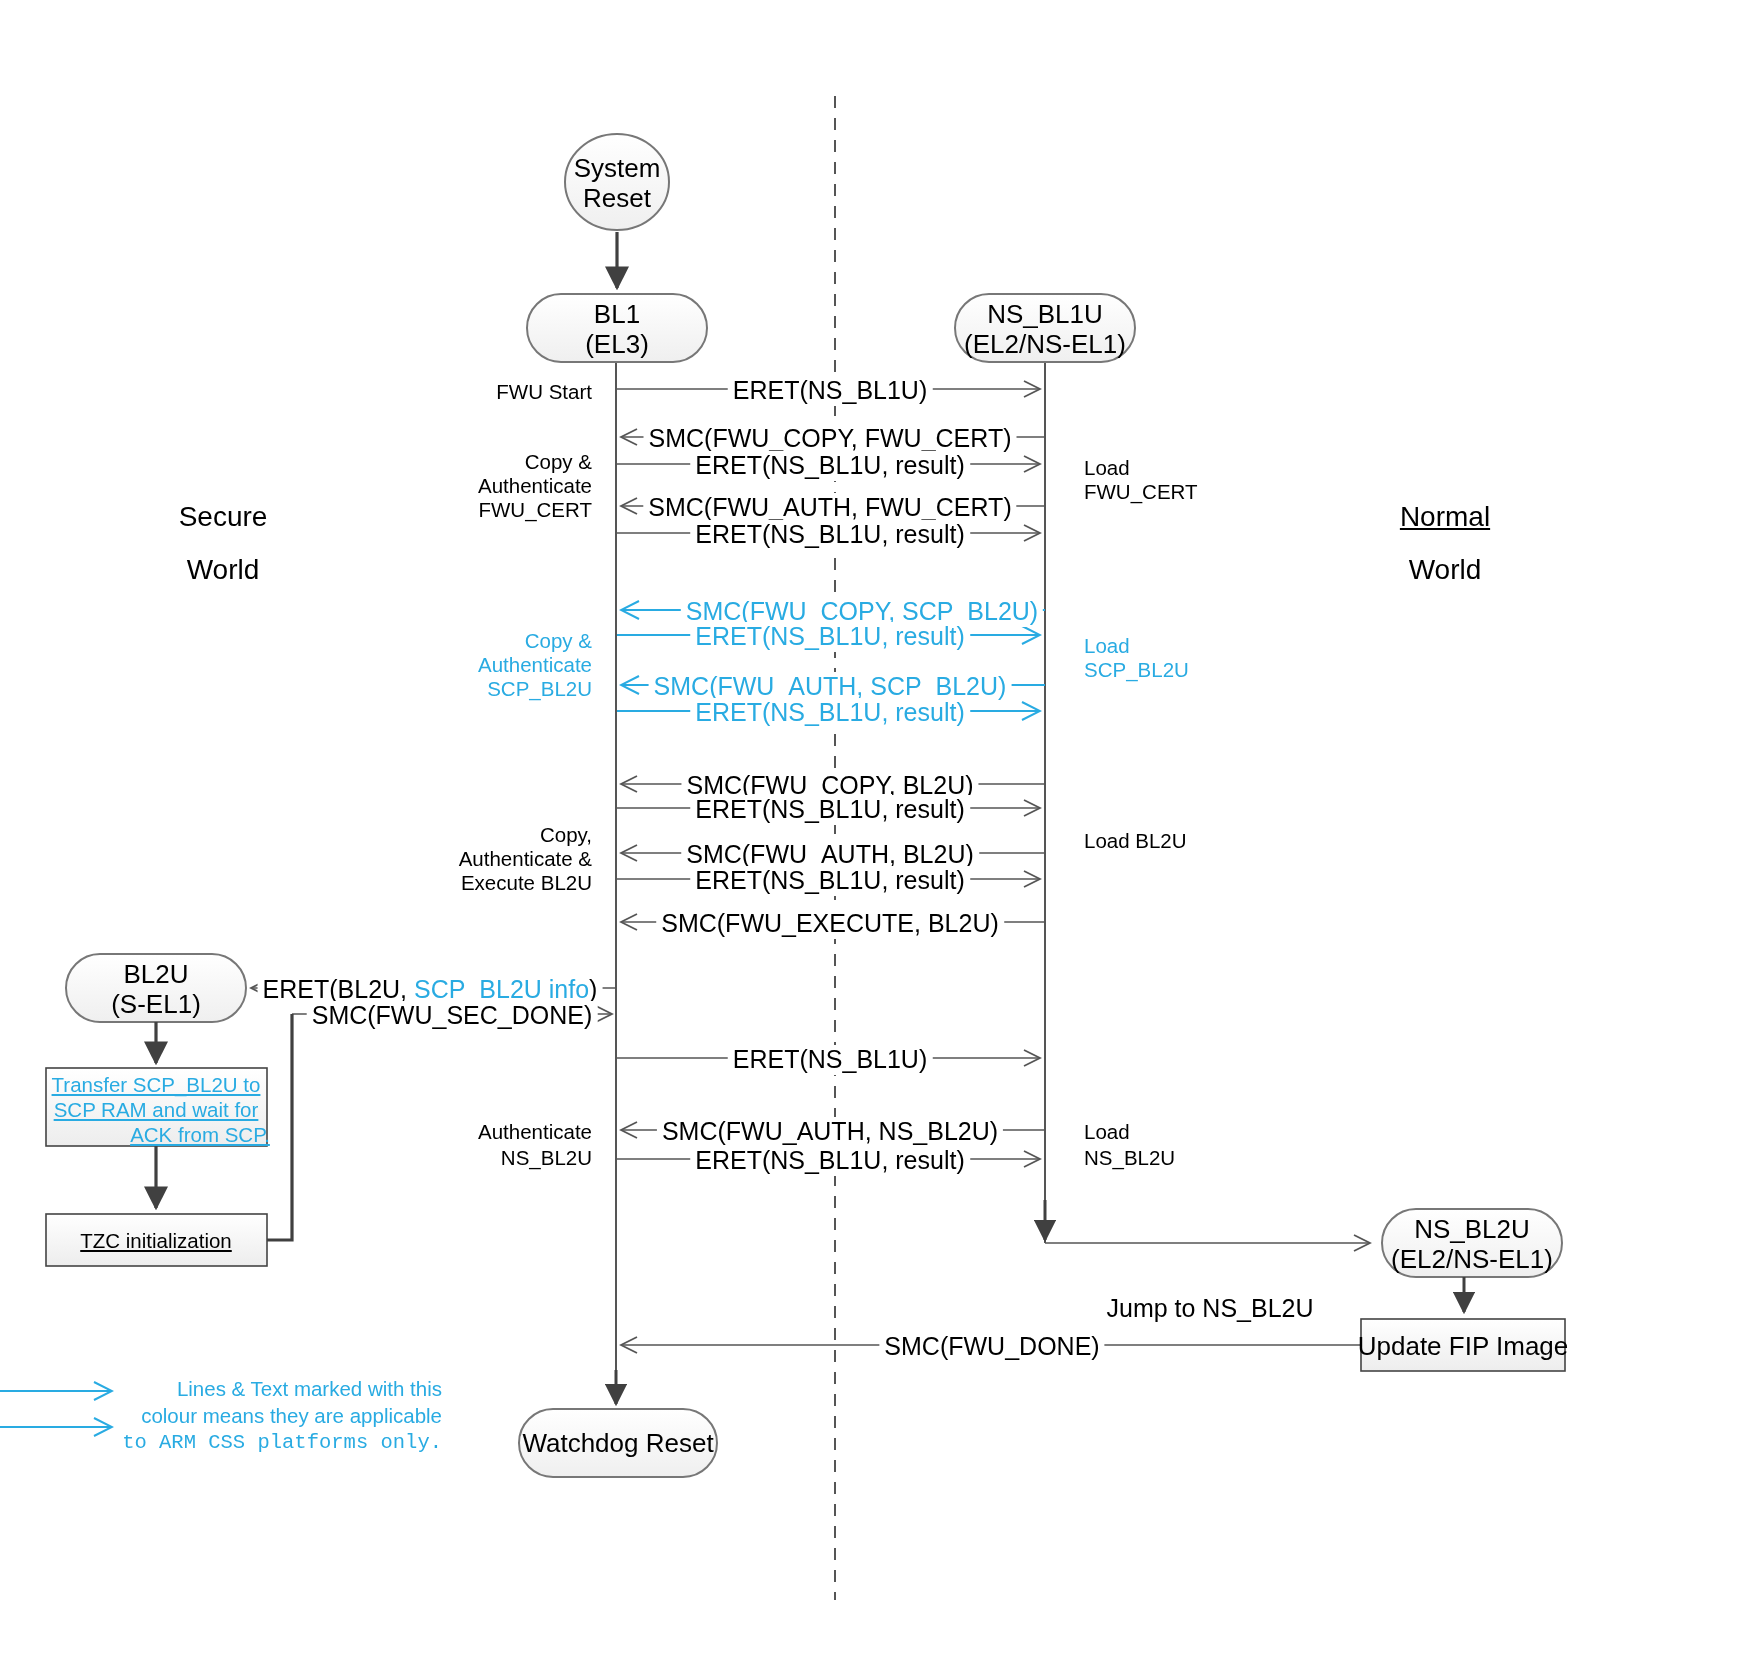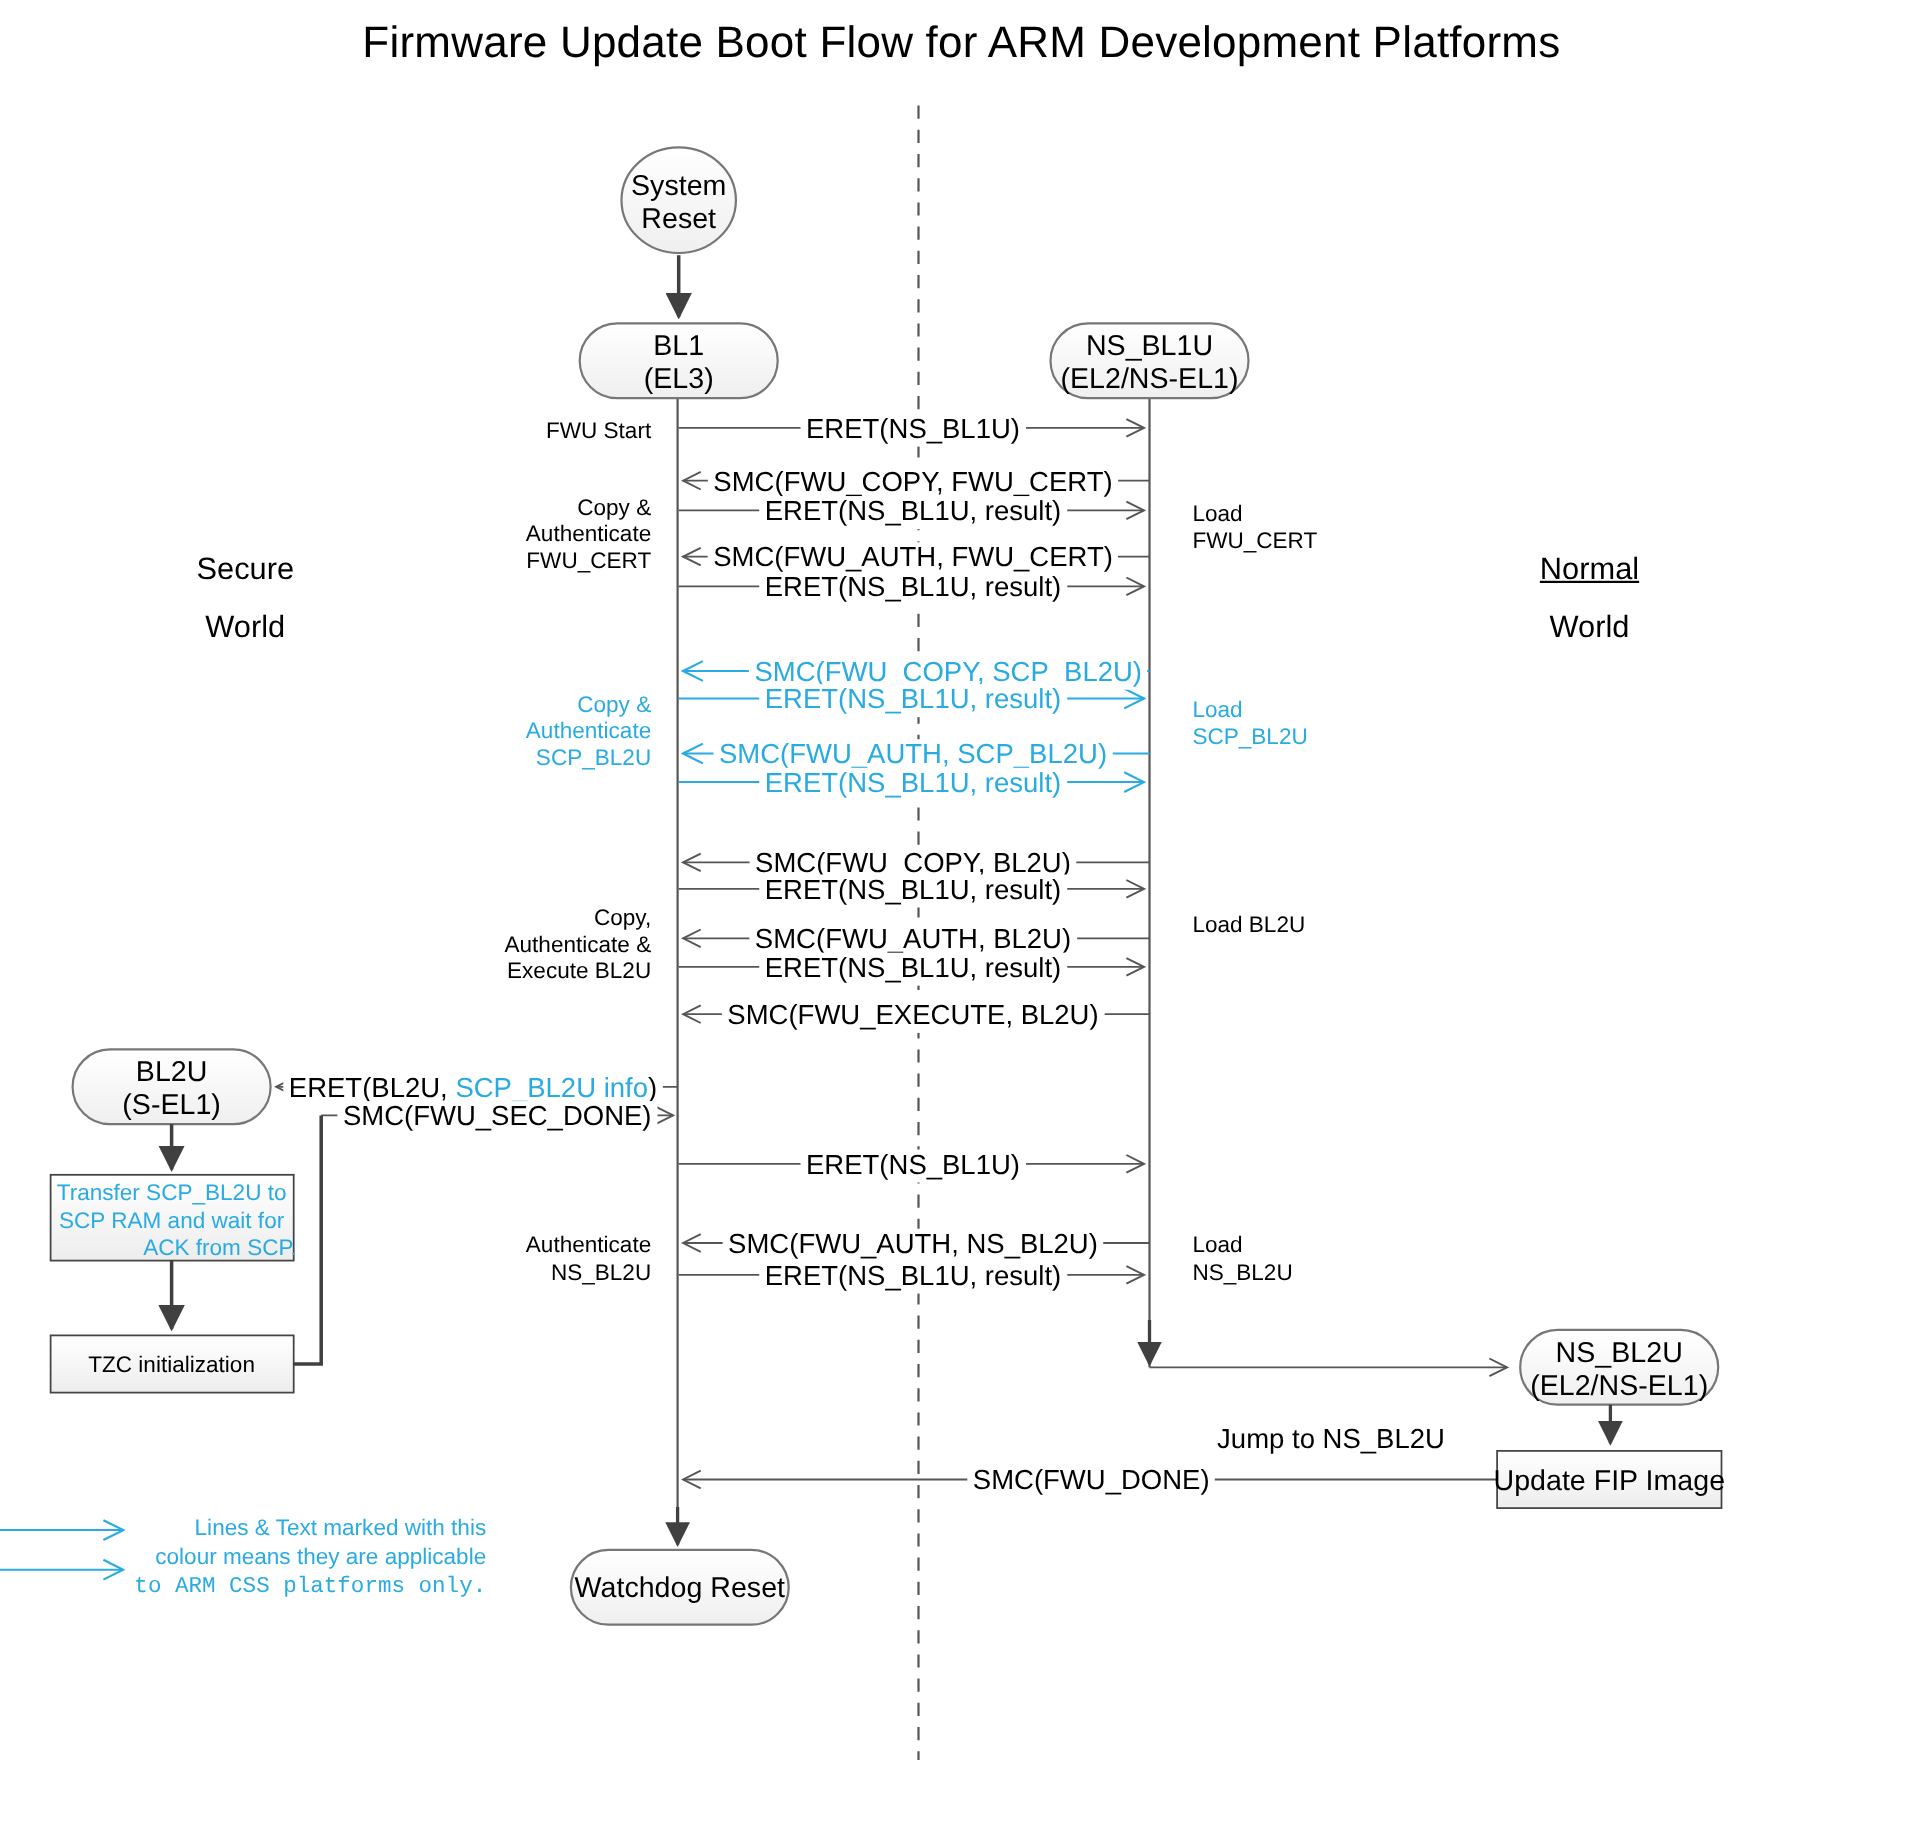--- a/index.html
+++ b/index.html
@@ -12,21 +12,21 @@
   .t{position:absolute;white-space:pre;line-height:1.18;}
   .ctr{text-align:center;transform:translateX(-50%);}
   .rgt{text-align:right;transform:translateX(-100%);}
   .lft{text-align:left;}
 
   .title{font-size:40px;letter-spacing:.2px;}
   .nodelbl{font-size:26px;}
   .msg{font-size:25px;}
   .side{font-size:20.5px;}
   .world{font-size:28px;margin-left:36px;}
-  .boxlbl{font-size:20.5px;}
+  .boxlbl{font-size:20.5px;text-decoration:underline;}
   .legend{font-size:20.5px;line-height:1.32;}
   .cy{color:#29ABE2;}
   
   .msg span.pad,.msg.pad{background:#fff;padding:0 5px;}
 </style>
 </head>
 <body>
 
 <div id="stage">
 
@@ -120,21 +120,20 @@
 
   <line x1="1361" y1="1345" x2="621" y2="1345" stroke="#555" stroke-width="1.6" marker-end="url(#vL)"></line>
 
   <path d="M616,1370 L616,1404" stroke="#404040" stroke-width="3" fill="none" marker-end="url(#tri)"></path>
   <rect x="519" y="1409" width="198" height="68" rx="34" ry="34" fill="url(#gnode)" stroke="#777" stroke-width="2"></rect>
 
   <line x1="0" y1="1391" x2="112" y2="1391" stroke="#29ABE2" stroke-width="1.8" marker-end="url(#vRc)"></line>
   <line x1="0" y1="1427" x2="112" y2="1427" stroke="#29ABE2" stroke-width="1.8" marker-end="url(#vRc)"></line>
 </svg>
 
-<div class="t title ctr" style="left:874px;top:16px;">Firmware Update Boot Flow for ARM Development Platforms</div>
 
 <div class="t world ctr" style="left:187px;top:500px;">Secure</div>
 <div class="t world ctr" style="left:187px;top:553px;">World</div>
 <div class="t world ctr" style="left:1409px;top:500px;text-decoration:underline;">Normal</div>
 <div class="t world ctr" style="left:1409px;top:553px;">World</div>
 
 <div class="t nodelbl ctr" style="left:617px;top:153px;">System</div>
 <div class="t nodelbl ctr" style="left:617px;top:183px;">Reset</div>
 
 <div class="t nodelbl ctr" style="left:617px;top:299px;">BL1</div>

